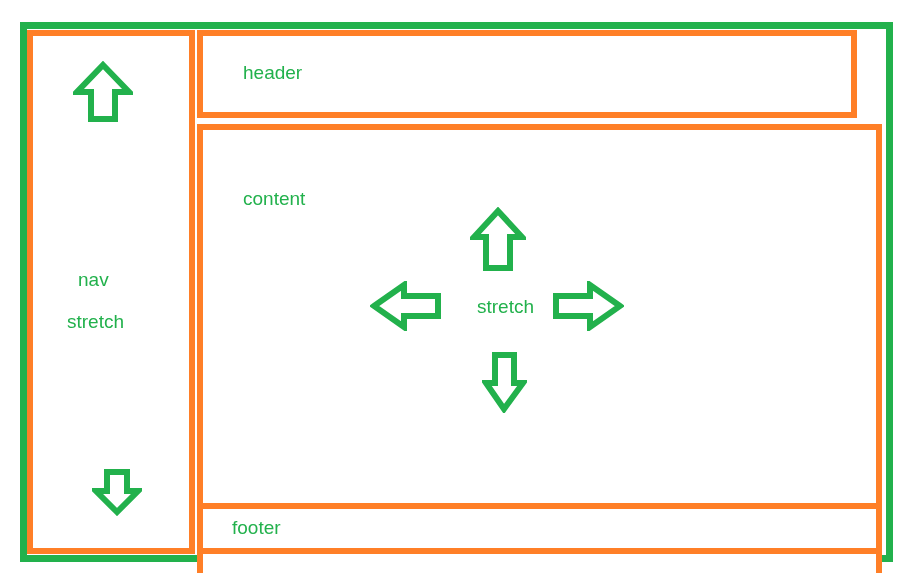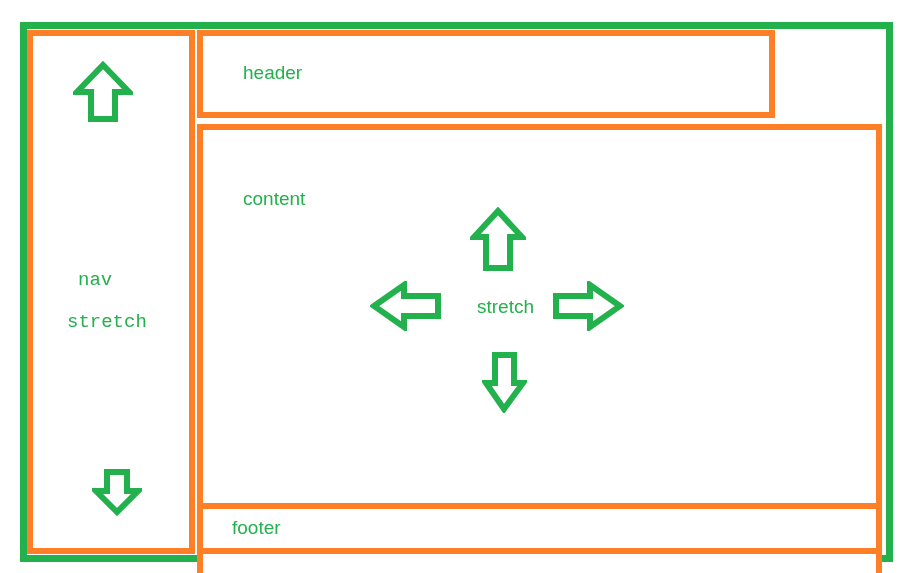--- a/index.html
+++ b/index.html
@@ -17,22 +17,22 @@
     width: 873px; height: 540px;
     border: 7px solid var(--green);
     box-sizing: border-box;
   }
   .box {
     position: absolute;
     border: 6px solid var(--orange);
     box-sizing: border-box;
     background: #ffffff;
   }
-  .nav-box     { left: 27px;  top: 30px;  width: 168px; height: 524px; font-family: Liberation Mono, monospace; }
-  .header-box  { left: 197px; top: 30px;  width: 578px; height: 88px; text-align: center;  }
+  .nav-box     { left: 27px;  top: 30px;  width: 168px; height: 524px; }
+  .header-box  { left: 197px; top: 30px;  width: 660px; height: 88px; text-align: center;  }
   .content-box { left: 197px; top: 124px; width: 685px; height: 468px; padding-left: 44px; }
   .footer-box  { left: 197px; top: 503px; width: 685px; height: 51px; padding-left: 28px;  }
   .lbl {
     position: absolute;
     color: var(--green);
     font-size: 19px;
     line-height: 22px;
     white-space: nowrap;
   }
   .arrow { position: absolute; display: block; }

